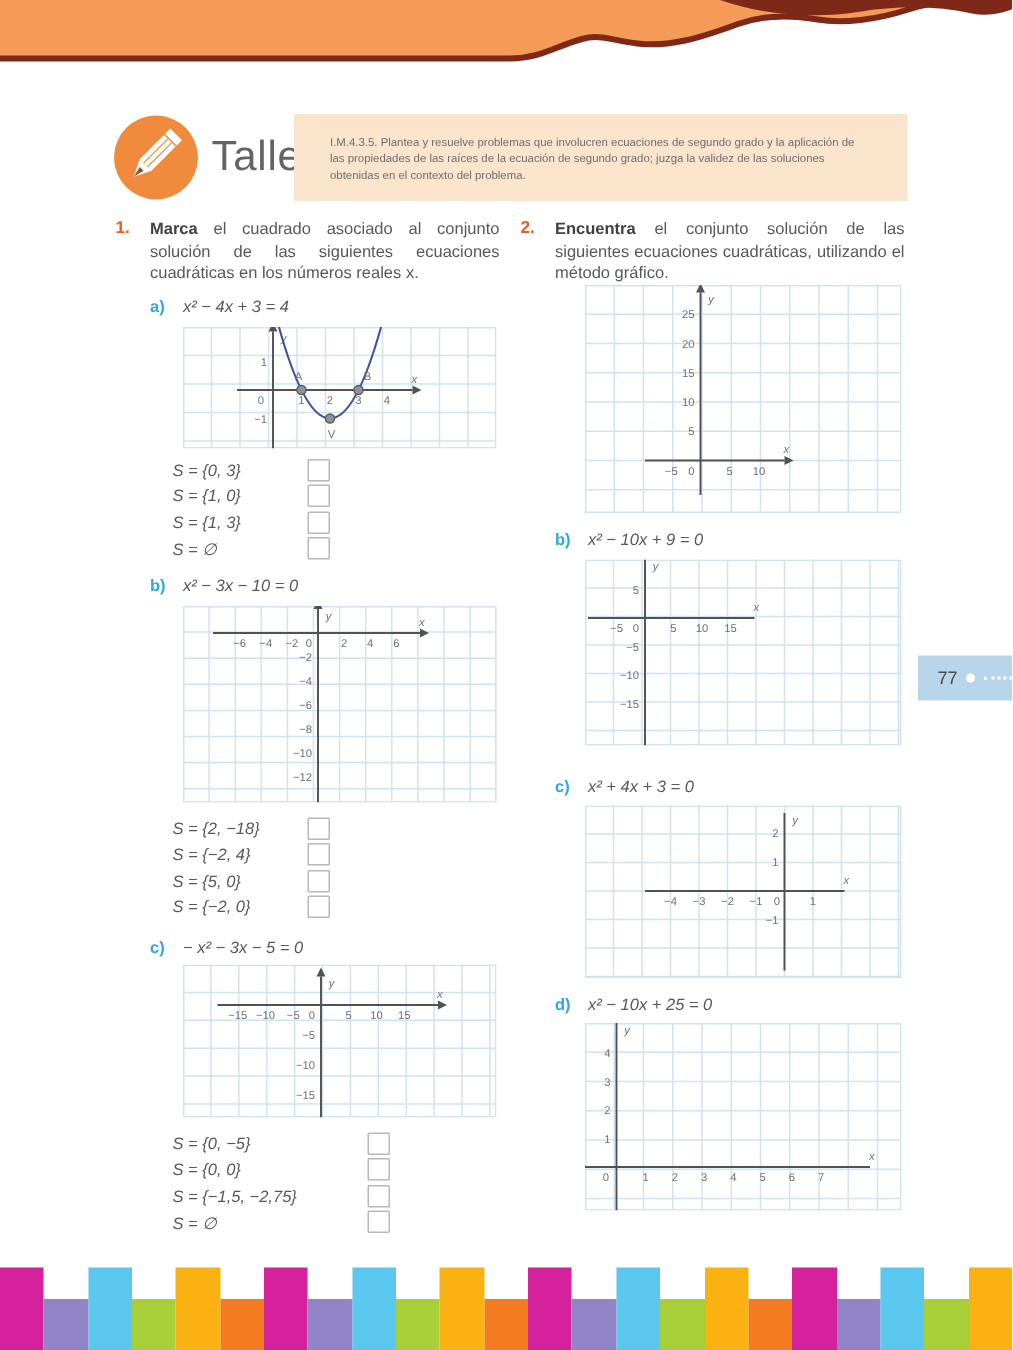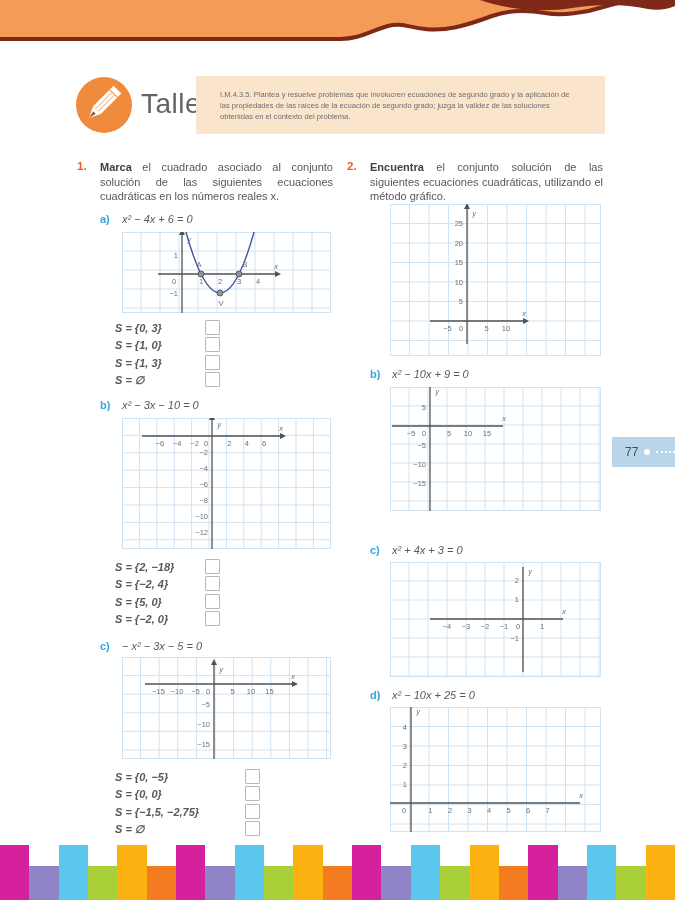--- a/index.html
+++ b/index.html
@@ -18,31 +18,31 @@
                 background:#fae4cc;display:flex;align-items:center;box-sizing:border-box;
                 padding:6px 24px;}
   .standard-box p{margin:0;font-size:7.6px;line-height:11px;color:#6d6e71;}
 
   
   .col{position:absolute;top:146px;width:258px;}
   .col.left{left:75px;}
   .col.right{left:345px;}
   .qhead{position:relative;}
   .qnum{position:absolute;left:2px;top:0;color:#f15a24;font-weight:bold;font-size:11.5px;}
-  .qtext{margin:14px 0 0 25px;width:233px;font-size:11px;line-height:14.6px;text-align:justify;}
+  .qtext{margin:0 0 0 25px;width:233px;font-size:11px;line-height:14.6px;text-align:justify;}
   .qtext b{color:#414042;}
   .item{margin-left:25px;height:15px;font-size:11px;}
   .letter{display:inline-block;width:22px;color:#2fa8e0;font-weight:bold;}
   .eq{font-style:italic;color:#58585a;}
   .graph{background:#fff;}
   .col.left .graph{margin-left:47px;}
   .col.right .graph{margin-left:45px;}
 
   
-  .opts{margin-left:40px;font-weight:bold;}
+  .opts{margin-left:40px;}
   .optrow{position:relative;height:17.5px;display:flex;align-items:center;}
   .optlabel{font-size:11px;font-style:italic;color:#58585a;}
   .checkbox{position:absolute;top:1px;width:13px;height:13px;background:#fff;
             border:1px solid #b6b8ba;border-radius:1px;}
 
   
   .pagetab{position:absolute;left:612px;top:437px;width:63px;height:30px;background:#b9d5ea;
            display:flex;align-items:center;gap:6px;padding-left:13px;box-sizing:border-box;}
   .pagetab .num{font-size:12px;color:#4a4b4d;}
   .tabdot{width:6px;height:6px;border-radius:50%;background:#fff;flex:none;}
@@ -82,21 +82,21 @@
     <p>I.M.4.3.5. Plantea y resuelve problemas que involucren ecuaciones de segundo grado y la aplicación de las propiedades de las raíces de la ecuación de segundo grado; juzga la validez de las soluciones obtenidas en el contexto del problema.</p>
   </div>
 
   <div class="col left">
     <div class="qhead">
       <span class="qnum">1.</span>
       <p class="qtext"><b>Marca</b><span> el cuadrado asociado al conjunto solución de las siguientes ecuaciones cuadráticas en los números reales x.</span></p>
     </div>
 
     <div class="item" style="margin-top:9px">
-      <span class="letter">a)</span><span class="eq">x² − 4x + 6 = 0</span>
+      <span class="letter">a)</span><span class="eq">x² − 4x + 3 = 4</span>
     </div>
     <svg class="graph" style="margin-top:4px" viewBox="0 0 209 81" width="209" height="81">
         <path d="M19 0V81M38 0V81M57 0V81M76 0V81M95 0V81M114 0V81M133 0V81M152 0V81M171 0V81M190 0V81M0 19H209M0 38H209M0 57H209M0 76H209" stroke="#cfe3f2" stroke-width="1" fill="none"></path>
         <rect x="0.5" y="0.5" width="208" height="80" stroke="#cfe3f2" stroke-width="1" fill="none"></rect>
         <line x1="36" y1="42" x2="153" y2="42" stroke="#515254" stroke-width="1.3"></line>
         <line x1="60" y1="3" x2="60" y2="81" stroke="#515254" stroke-width="1.3"></line>
         <path d="M153 39L159 42L153 45Z" fill="#515254"></path>
         <path d="M57 3L60 -3L63 3Z" fill="#515254"></path>
         <text x="156" y="37" fill="#6e6f71" font-size="7.5" text-anchor="end" font-family="&quot;Liberation Sans&quot;, sans-serif" font-style="italic">x</text>
         <text x="67" y="10" fill="#6e6f71" font-size="7.5" text-anchor="middle" font-family="&quot;Liberation Sans&quot;, sans-serif" font-style="italic">y</text>
@@ -262,21 +262,21 @@
         <text x="34" y="48.5" fill="#6e6f71" font-size="7.5" text-anchor="middle" font-family="&quot;Liberation Sans&quot;, sans-serif">0</text>
         <text x="59" y="48.5" fill="#6e6f71" font-size="7.5" text-anchor="middle" font-family="&quot;Liberation Sans&quot;, sans-serif">5</text>
         <text x="78" y="48.5" fill="#6e6f71" font-size="7.5" text-anchor="middle" font-family="&quot;Liberation Sans&quot;, sans-serif">10</text>
         <text x="97" y="48.5" fill="#6e6f71" font-size="7.5" text-anchor="middle" font-family="&quot;Liberation Sans&quot;, sans-serif">15</text>
         <text x="36" y="22.7" fill="#6e6f71" font-size="7.5" text-anchor="end" font-family="&quot;Liberation Sans&quot;, sans-serif">5</text>
         <text x="36" y="60.7" fill="#6e6f71" font-size="7.5" text-anchor="end" font-family="&quot;Liberation Sans&quot;, sans-serif">−5</text>
         <text x="36" y="79.7" fill="#6e6f71" font-size="7.5" text-anchor="end" font-family="&quot;Liberation Sans&quot;, sans-serif">−10</text>
         <text x="36" y="98.7" fill="#6e6f71" font-size="7.5" text-anchor="end" font-family="&quot;Liberation Sans&quot;, sans-serif">−15</text>
       </svg>
 
-    <div class="item" style="margin-top:33px">
+    <div class="item" style="margin-top:22px">
       <span class="letter">c)</span><span class="eq">x² + 4x + 3 = 0</span>
     </div>
     <svg class="graph" style="margin-top:3px" viewBox="0 0 211 115" width="211" height="115">
         <path d="M19 0V115M38 0V115M57 0V115M76 0V115M95 0V115M114 0V115M133 0V115M152 0V115M171 0V115M190 0V115M209 0V115M0 19H211M0 38H211M0 57H211M0 76H211M0 95H211M0 114H211" stroke="#cfe3f2" stroke-width="1" fill="none"></path>
         <rect x="0.5" y="0.5" width="210" height="114" stroke="#cfe3f2" stroke-width="1" fill="none"></rect>
         <line x1="40" y1="57" x2="173" y2="57" stroke="#515254" stroke-width="1.3"></line>
         <line x1="133" y1="5" x2="133" y2="110" stroke="#515254" stroke-width="1.3"></line>
         <text x="176" y="52" fill="#6e6f71" font-size="7.5" text-anchor="end" font-family="&quot;Liberation Sans&quot;, sans-serif" font-style="italic">x</text>
         <text x="140" y="12" fill="#6e6f71" font-size="7.5" text-anchor="middle" font-family="&quot;Liberation Sans&quot;, sans-serif" font-style="italic">y</text>
         <text x="57" y="66.5" fill="#6e6f71" font-size="7.5" text-anchor="middle" font-family="&quot;Liberation Sans&quot;, sans-serif">−4</text>

